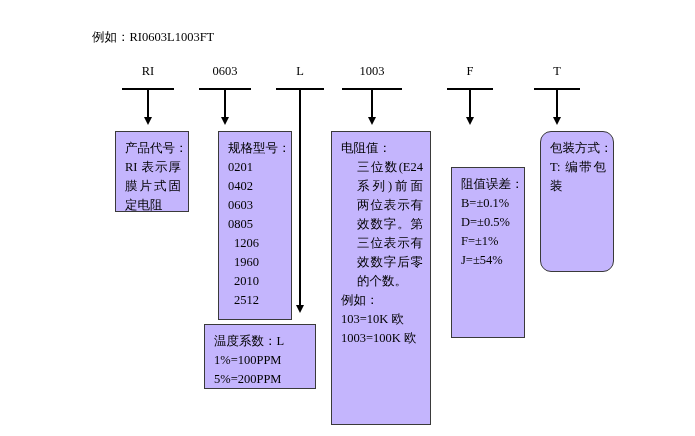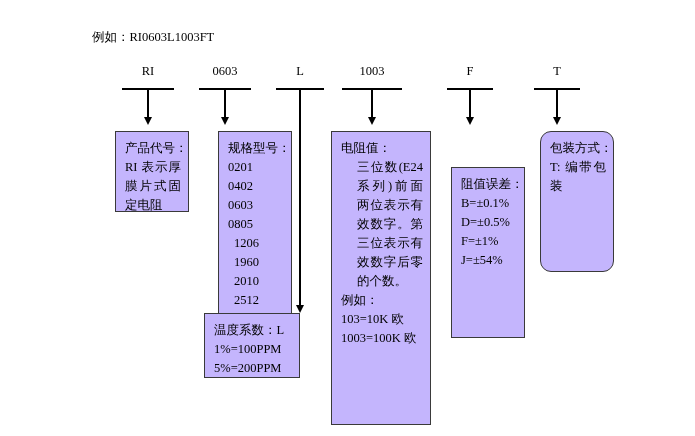--- a/index.html
+++ b/index.html
@@ -142,21 +142,21 @@
     <div class="box-line">0201</div>
     <div class="box-line">0402</div>
     <div class="box-line">0603</div>
     <div class="box-line">0805</div>
     <div class="box-line indent">1206</div>
     <div class="box-line indent">1960</div>
     <div class="box-line indent">2010</div>
     <div class="box-line indent">2512</div>
   </div>
 
-  <div class="box" style="left:204px; top:313px; width:96px; height:65px;">
+  <div class="box" style="left:204px; top:324px; width:112px; height:65px;">
     <div class="box-line">温度系数：L</div>
     <div class="box-line">1%=100PPM</div>
     <div class="box-line">5%=200PPM</div>
   </div>
 
   <div class="box" style="left:331px; top:131px; width:100px; height:294px;">
     <div class="box-line">电阻值：</div>
     <div class="box-line wrapline">三位数(E24 系列)前面两位表示有效数字。第三位表示有效数字后零的个数。</div>
     <div class="box-line">例如：</div>
     <div class="box-line">103=10K 欧</div>

